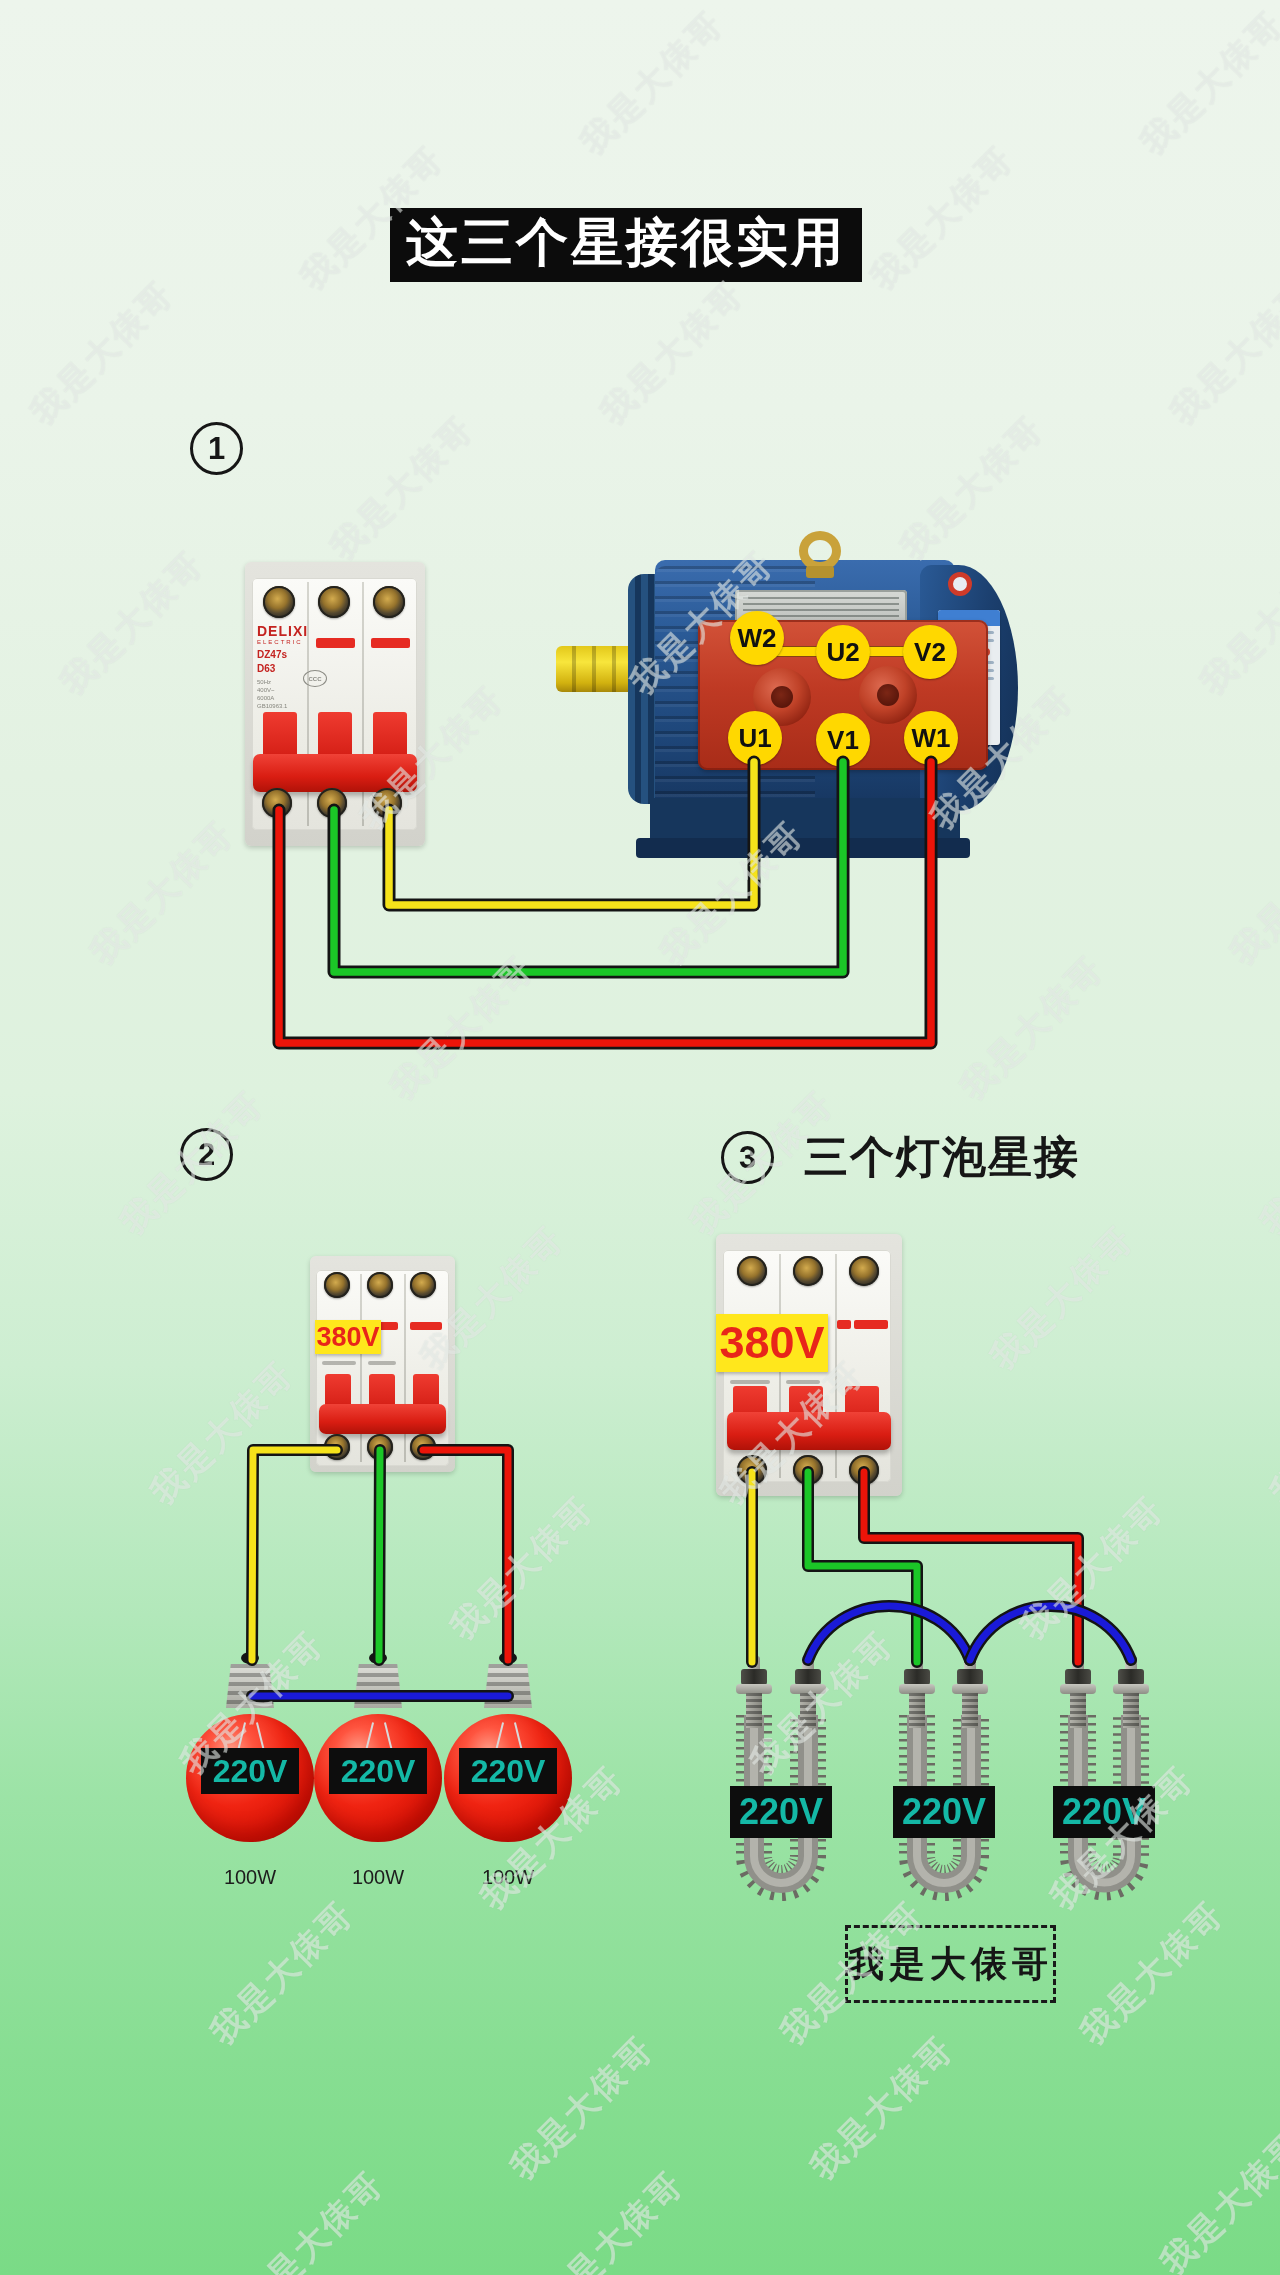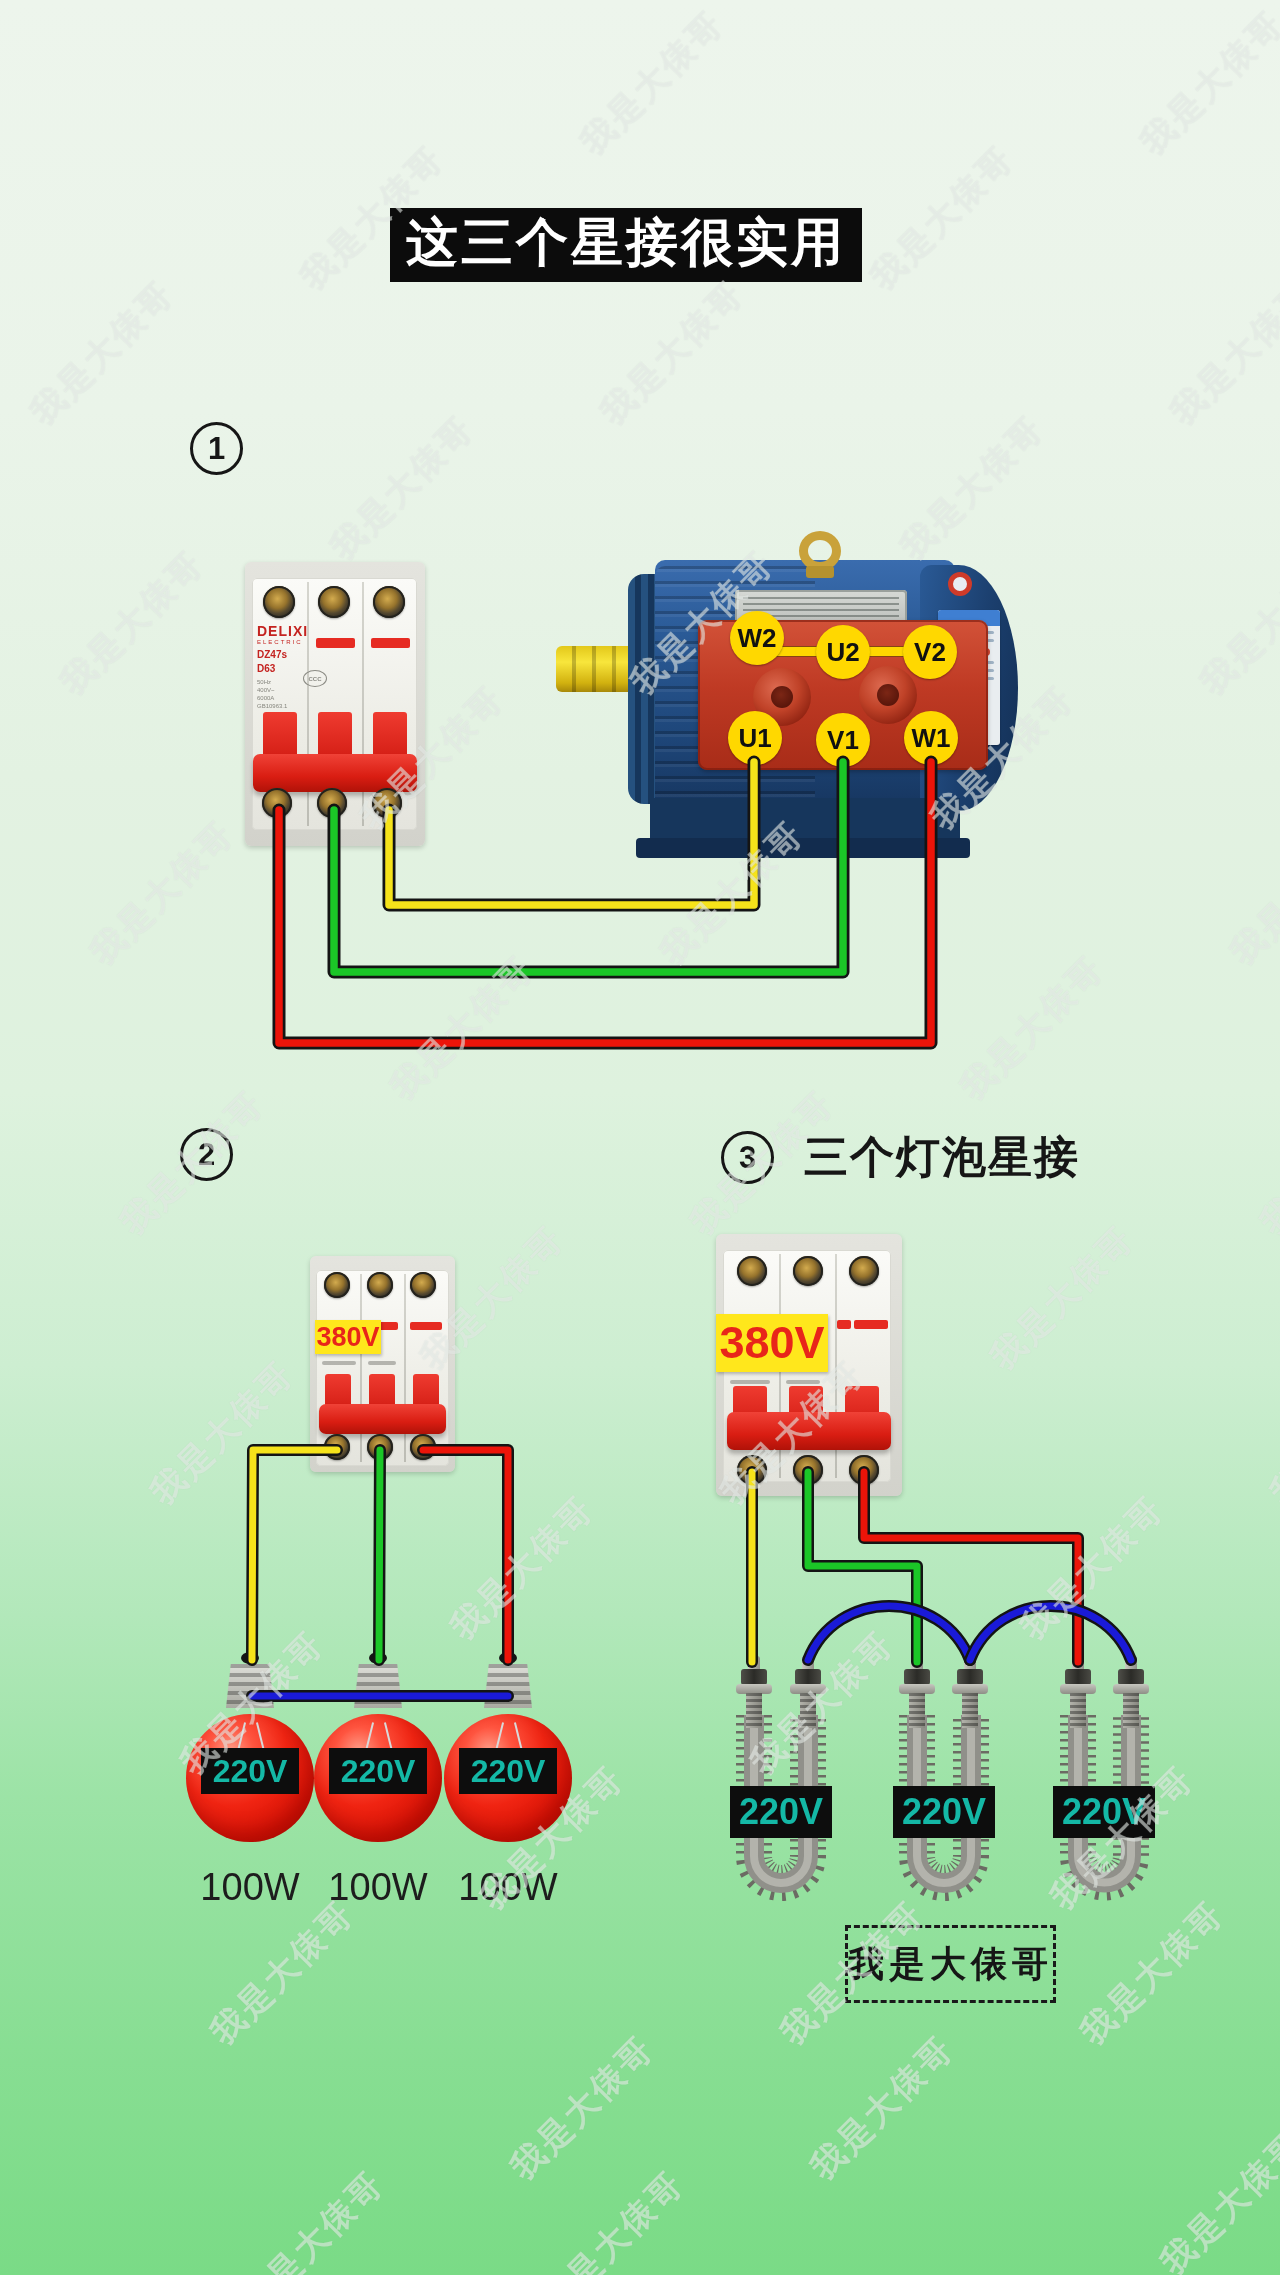--- a/index.html
+++ b/index.html
@@ -101,21 +101,21 @@
     background:linear-gradient(180deg,#dedfd9,#a9a9a1),
       repeating-linear-gradient(180deg,rgba(0,0,0,0.28) 0 4px,rgba(255,255,255,0.15) 4px 6px,transparent 6px 9px);
     background-blend-mode:multiply;
     clip-path:polygon(10% 0,90% 0,100% 100%,0 100%);}
   .bulb-glass{position:absolute;width:128px;height:128px;border-radius:50%;
     background:radial-gradient(circle at 35% 28%, #ff9a85 0%, #ff5540 18%, #f02412 45%, #d61205 72%, #b90d03 100%);
     box-shadow:inset -6px -10px 18px rgba(120,0,0,0.35);}
   .fil{position:absolute;width:2px;background:#d9d9d9;}
   .vlabel{position:absolute;background:#0d0d0d;color:#14b8a6;display:flex;align-items:center;justify-content:center;
     font-weight:700;}
-  .pw{position:absolute;width:140px;text-align:center;font-size:38px;color:#1d1d1d;font-weight:500;z-index:2;}
+  .pw{position:absolute;width:140px;text-align:center;font-size:20px;color:#1d1d1d;font-weight:500;z-index:2;}
 
   
   .post{position:absolute;width:40px;height:72px;}
   .post .fer{position:absolute;left:14px;top:0;width:12px;height:16px;background:linear-gradient(90deg,#c9c9c2,#8f8f88);border-radius:3px;}
   .post .nut{position:absolute;left:7px;top:13px;width:26px;height:16px;border-radius:3px;
     background:linear-gradient(90deg,#4f4f49,#2b2b27 50%,#4a4a44);}
   .post .flg{position:absolute;left:2px;top:28px;width:36px;height:10px;border-radius:4px;
     background:linear-gradient(180deg,#c6c6bf,#8e8e86);}
   .post .shk{position:absolute;left:12px;top:37px;width:16px;height:35px;
     background:linear-gradient(90deg,#b3b3ab,#87877f),

